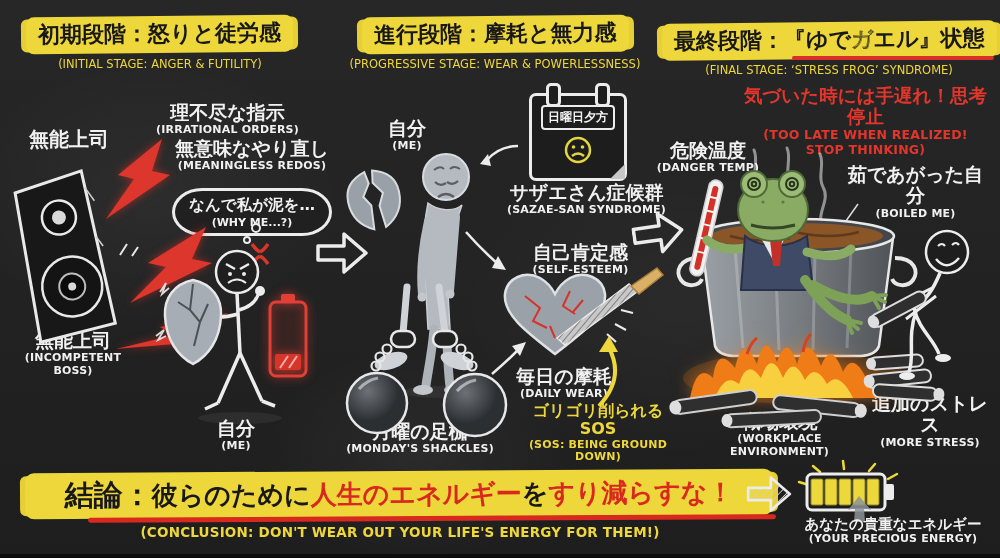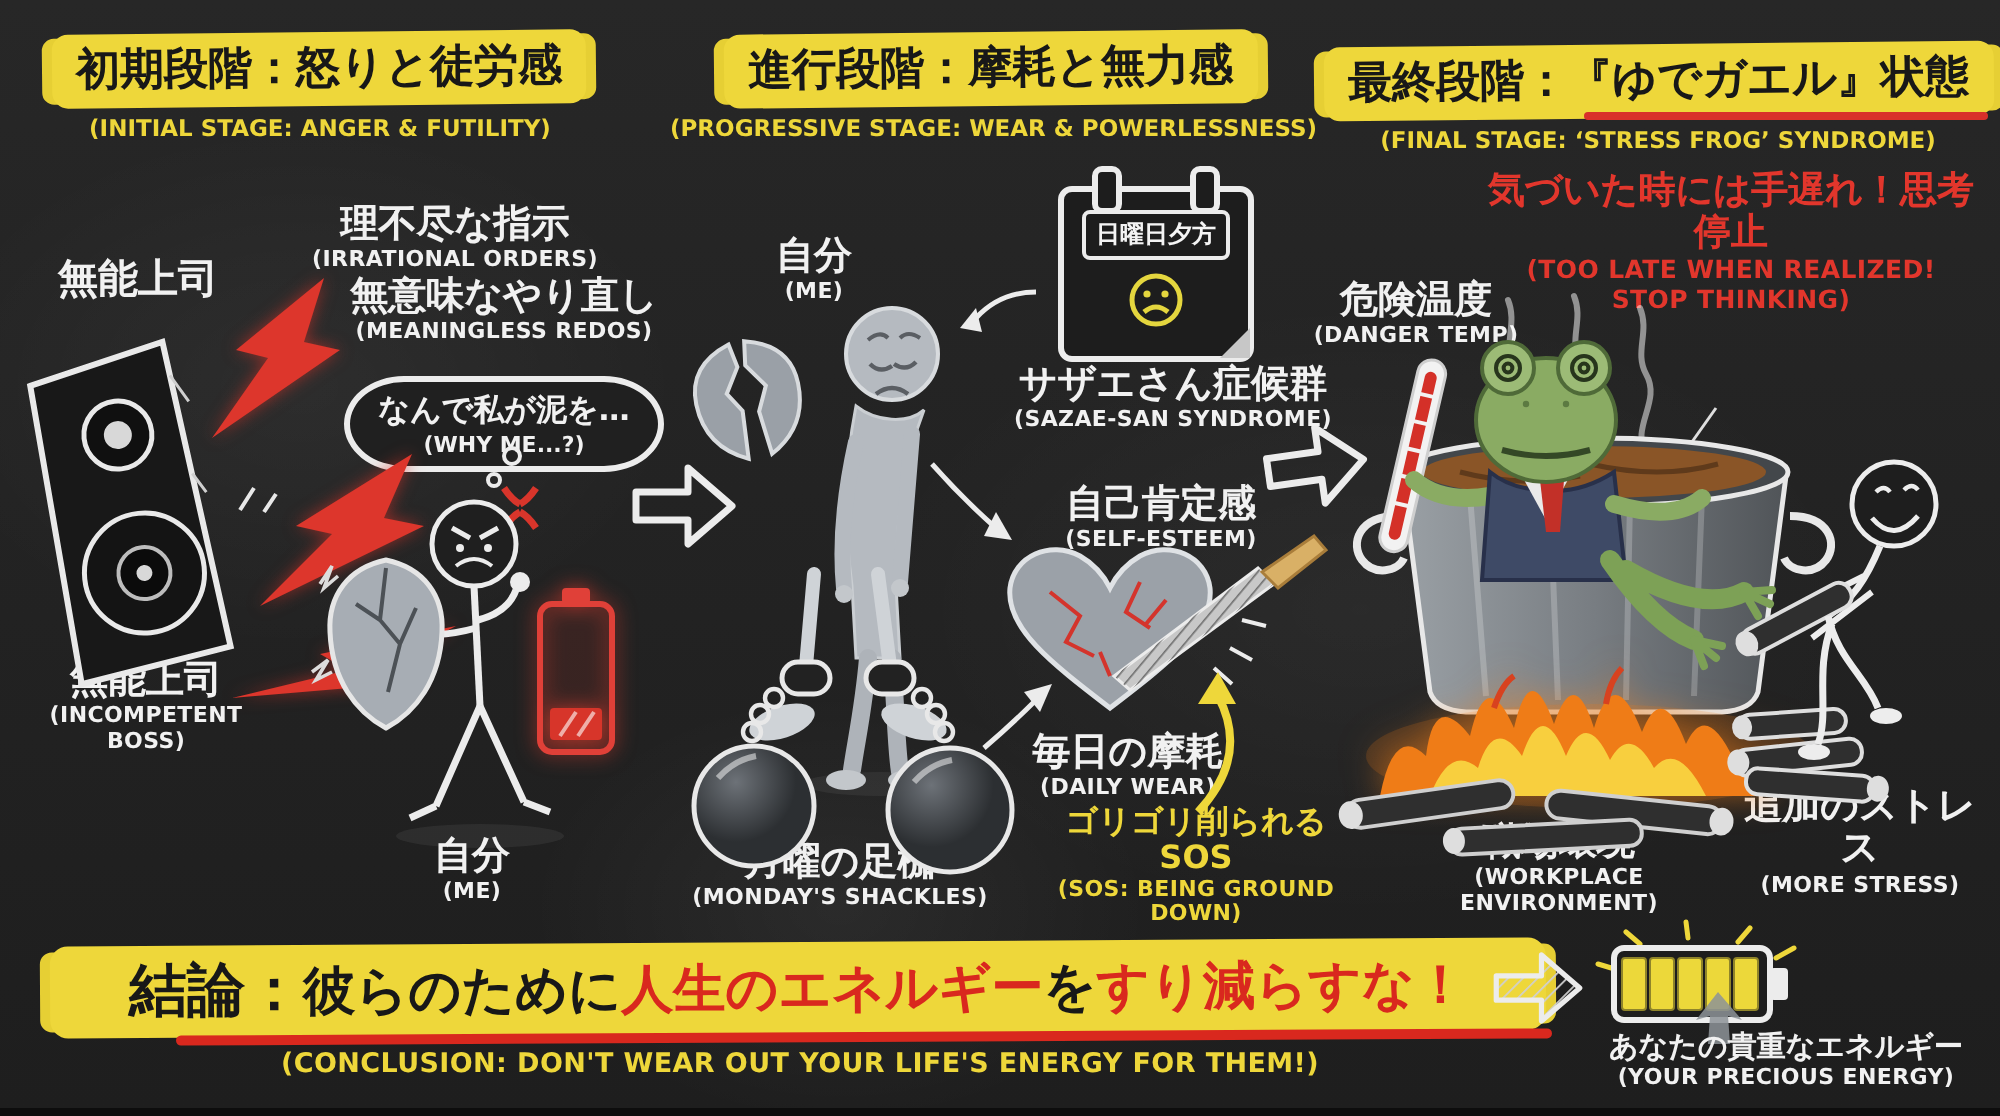--- a/index.html
+++ b/index.html
@@ -12,21 +12,21 @@
       linear-gradient(#272727,#1e1e1e);}
   .abs{position:absolute;}
   .lbl{position:absolute;text-align:center;color:#f1f1f1;font-weight:700;line-height:1.12;}
   .lbl .jp{font-size:19px;display:block;}
   .lbl .en{font-size:11px;display:block;margin-top:1px;letter-spacing:.2px;}
   .red{color:#e2362c;} .yellow{color:#eed73a;}
   .stage-head{position:absolute;text-align:center;}
   .hl{display:inline-block;background:#eed73a;color:#181818;font-weight:700;font-size:22px;
       padding:3px 12px 4px;border-radius:8px;transform:rotate(-.6deg);
       box-shadow:-7px 0 0 -2px #e6cf34, 7px 0 0 -2px #e6cf34;white-space:nowrap;}
-  .hl-en{margin-top:4px;color:#eed73a;font-weight:700;font-size:11.5px;white-space:nowrap;}
+  .hl-en{margin-top:4px;color:#eed73a;font-weight:400;font-size:11.5px;white-space:nowrap;}
   .t-underline{position:absolute;height:4px;background:#d9302a;border-radius:2px;}
   .cloud{position:absolute;border:3px solid #ececec;border-radius:30px/24px;background:#202020;
       text-align:center;padding:4px 6px;color:#f1f1f1;font-weight:700;}
   .cloud .jp{font-size:15.5px;display:block;}
   .cloud .en{font-size:11px;display:block;}
   .calendar{position:absolute;left:529px;top:93px;width:92px;height:82px;border:3px solid #ececec;
       border-radius:7px;background:#1d1d1d;}
   .cal-ring{position:absolute;top:-13px;width:9px;height:18px;border:3px solid #ececec;border-radius:5px;background:#1d1d1d;}
   .cal-date{margin:9px auto 6px;width:70px;border:2.5px solid #ececec;border-radius:4px;font-size:12px;
       font-weight:700;color:#f4f4f4;text-align:center;padding:2px 0;}
@@ -257,20 +257,24 @@
 
   <div class="lbl red" style="left:738px;top:86px;width:255px;">
     <span class="jp red" style="font-size:18.5px;">気づいた時には手遅れ！思考停止</span>
     <span class="en red" style="font-size:12.5px;">(TOO LATE WHEN REALIZED!</span>
     <span class="en red" style="font-size:12.5px;">STOP THINKING)</span>
   </div>
   <div class="lbl" style="left:656px;top:140px;width:104px;">
     <span class="jp">危険温度</span>
     <span class="en">(DANGER TEMP)</span>
   </div>
+  <div class="lbl" style="left:843px;top:164px;width:145px;">
+    <span class="jp">茹であがった自分</span>
+    <span class="en">(BOILED ME)</span>
+  </div>
   <div class="lbl" style="left:692px;top:411px;width:175px;">
     <span class="jp">職場環境</span>
     <span class="en">(WORKPLACE ENVIRONMENT)</span>
   </div>
   <div class="lbl" style="left:866px;top:393px;width:128px;">
     <span class="jp">追加のストレス</span>
     <span class="en">(MORE STRESS)</span>
   </div>
 
   <svg class="abs" style="left:655px;top:140px;" width="345" height="322" viewBox="0 0 345 322">

